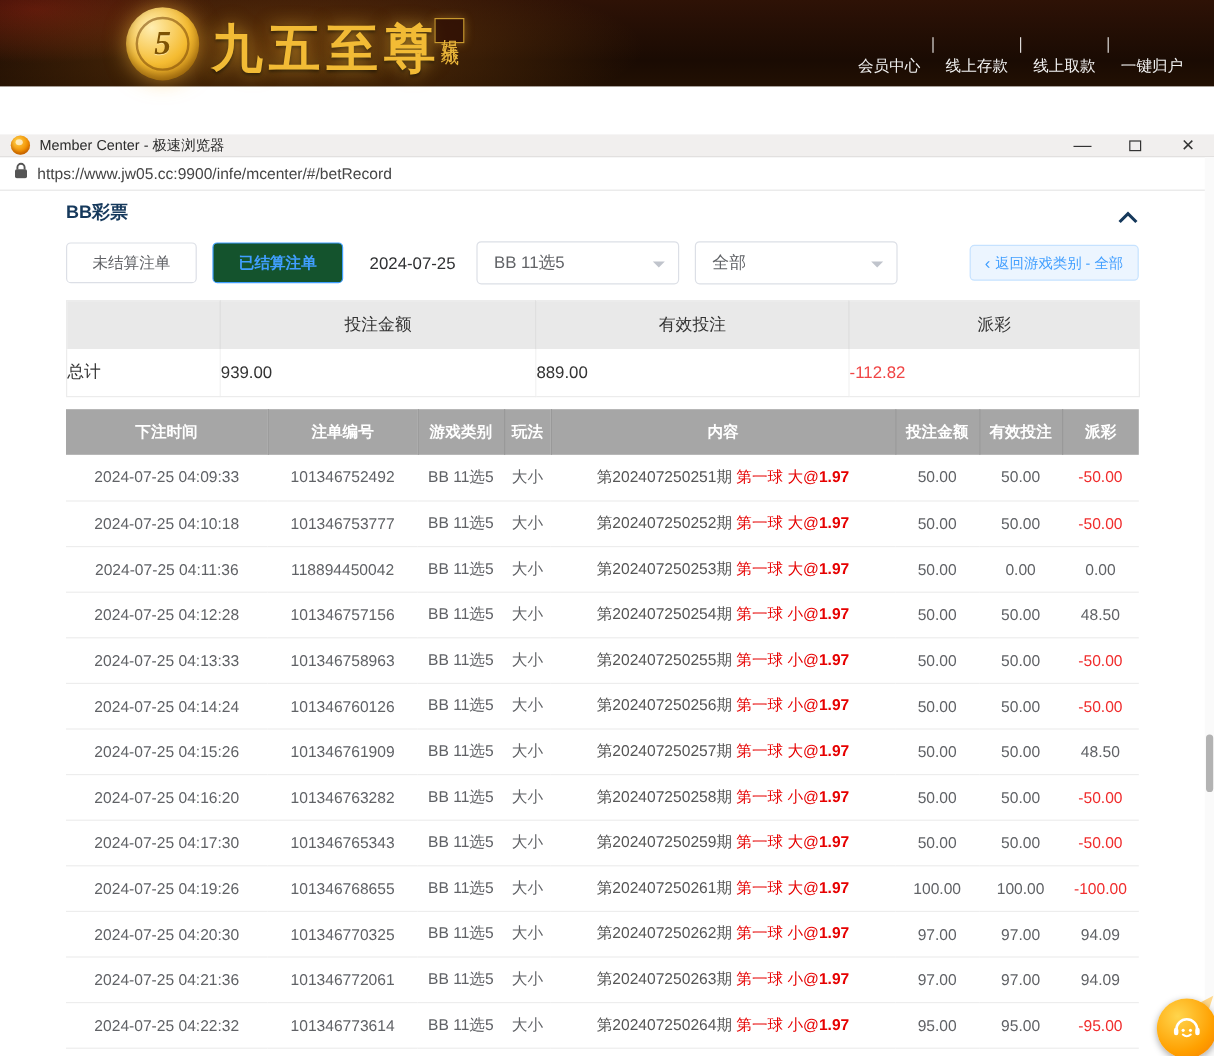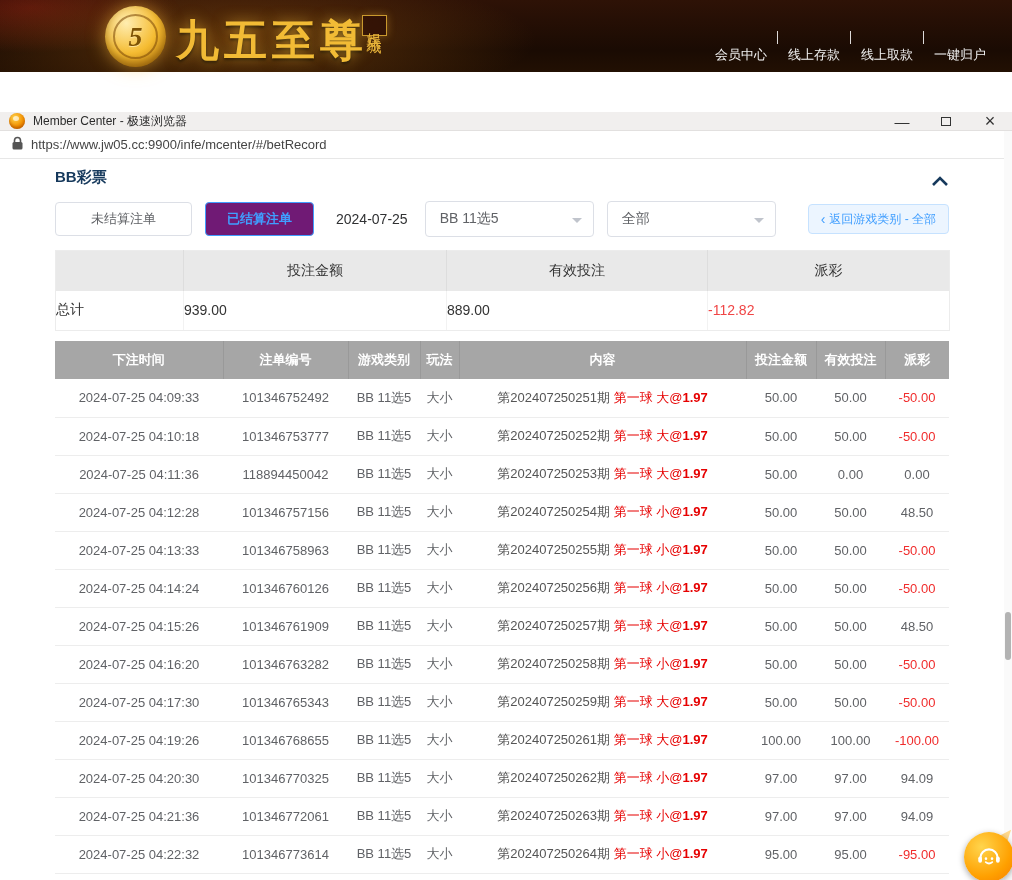--- a/index.html
+++ b/index.html
@@ -50,23 +50,23 @@
   .urlbar { height:28px; background:#fff; border-bottom:1px solid #e7e7e7; display:flex; align-items:center; padding-left:12px; }
   .url-text { margin-left:8px; font-size:13px; color:#454545; }
 
   
   .content { position:relative; padding:6px 0 0 55px; }
   .section-head { width:894px; height:22px; display:flex; justify-content:space-between; align-items:flex-end; }
   .section-title { font-size:15px; font-weight:bold; color:#16395c; }
   .collapse-icon { cursor:pointer; display:flex; align-items:center; }
 
   .filters { width:894px; margin-top:14px; height:36px; display:flex; align-items:center; }
-  .btn-plain { height:34px; padding:0 35px; background:#fff; border:1px solid #dcdfe6; border-radius:4px;
+  .btn-plain { height:34px; padding:0 21px; background:#fff; border:1px solid #dcdfe6; border-radius:4px;
     color:#606266; font-size:13px; cursor:pointer; display:flex; align-items:center; }
-  .btn-active { height:34px; padding:0 21px; background:#701a75; border:1px solid #409eff; border-radius:4px;
+  .btn-active { height:34px; padding:0 21px; background:#14532d; border:1px solid #409eff; border-radius:4px;
     color:#409eff; font-size:13px; font-weight:bold; cursor:pointer; display:flex; align-items:center; margin-left:13px; }
   .date-display { margin-left:22px; font-size:14px; color:#303133; cursor:pointer; }
   .select-box { position:relative; width:169px; height:36px; margin-left:17px; background:#fff;
     border:1px solid #dcdfe6; border-radius:4px; display:flex; align-items:center; padding-left:14px;
     color:#606266; font-size:14px; cursor:pointer; }
   .select-box + .select-box { margin-left:13px; }
   .select-caret { position:absolute; right:11px; top:16px; width:0; height:0;
     border:5px solid transparent; border-top-color:#c0c4cc; }
   .filters-spacer { flex:1; }
   .btn-back { height:30px; padding:0 12px; background:#ecf5ff; border:1px solid #c6e2ff; border-radius:4px;

